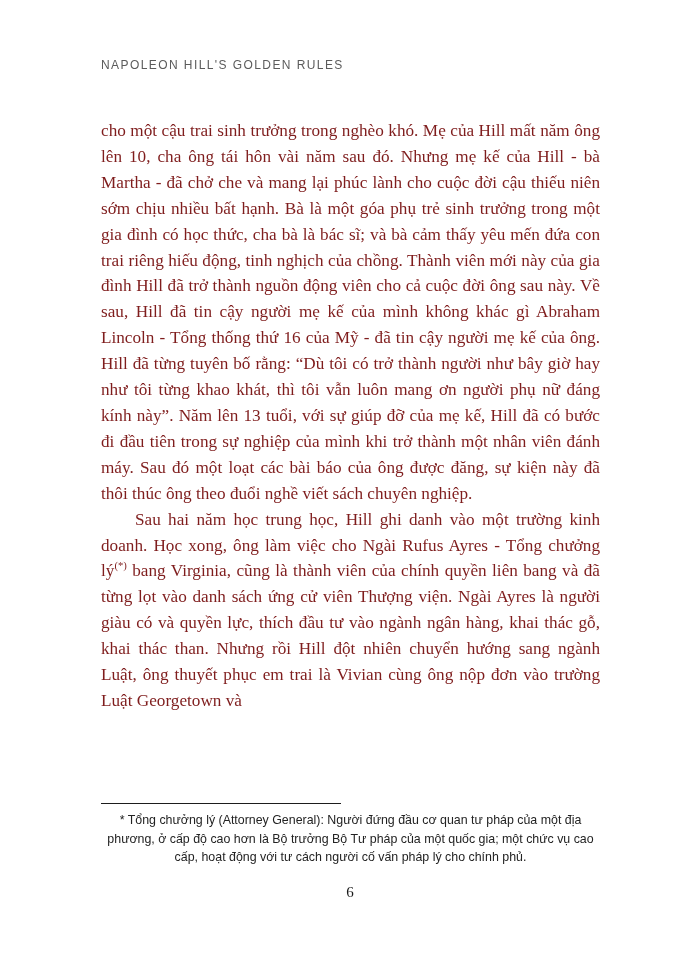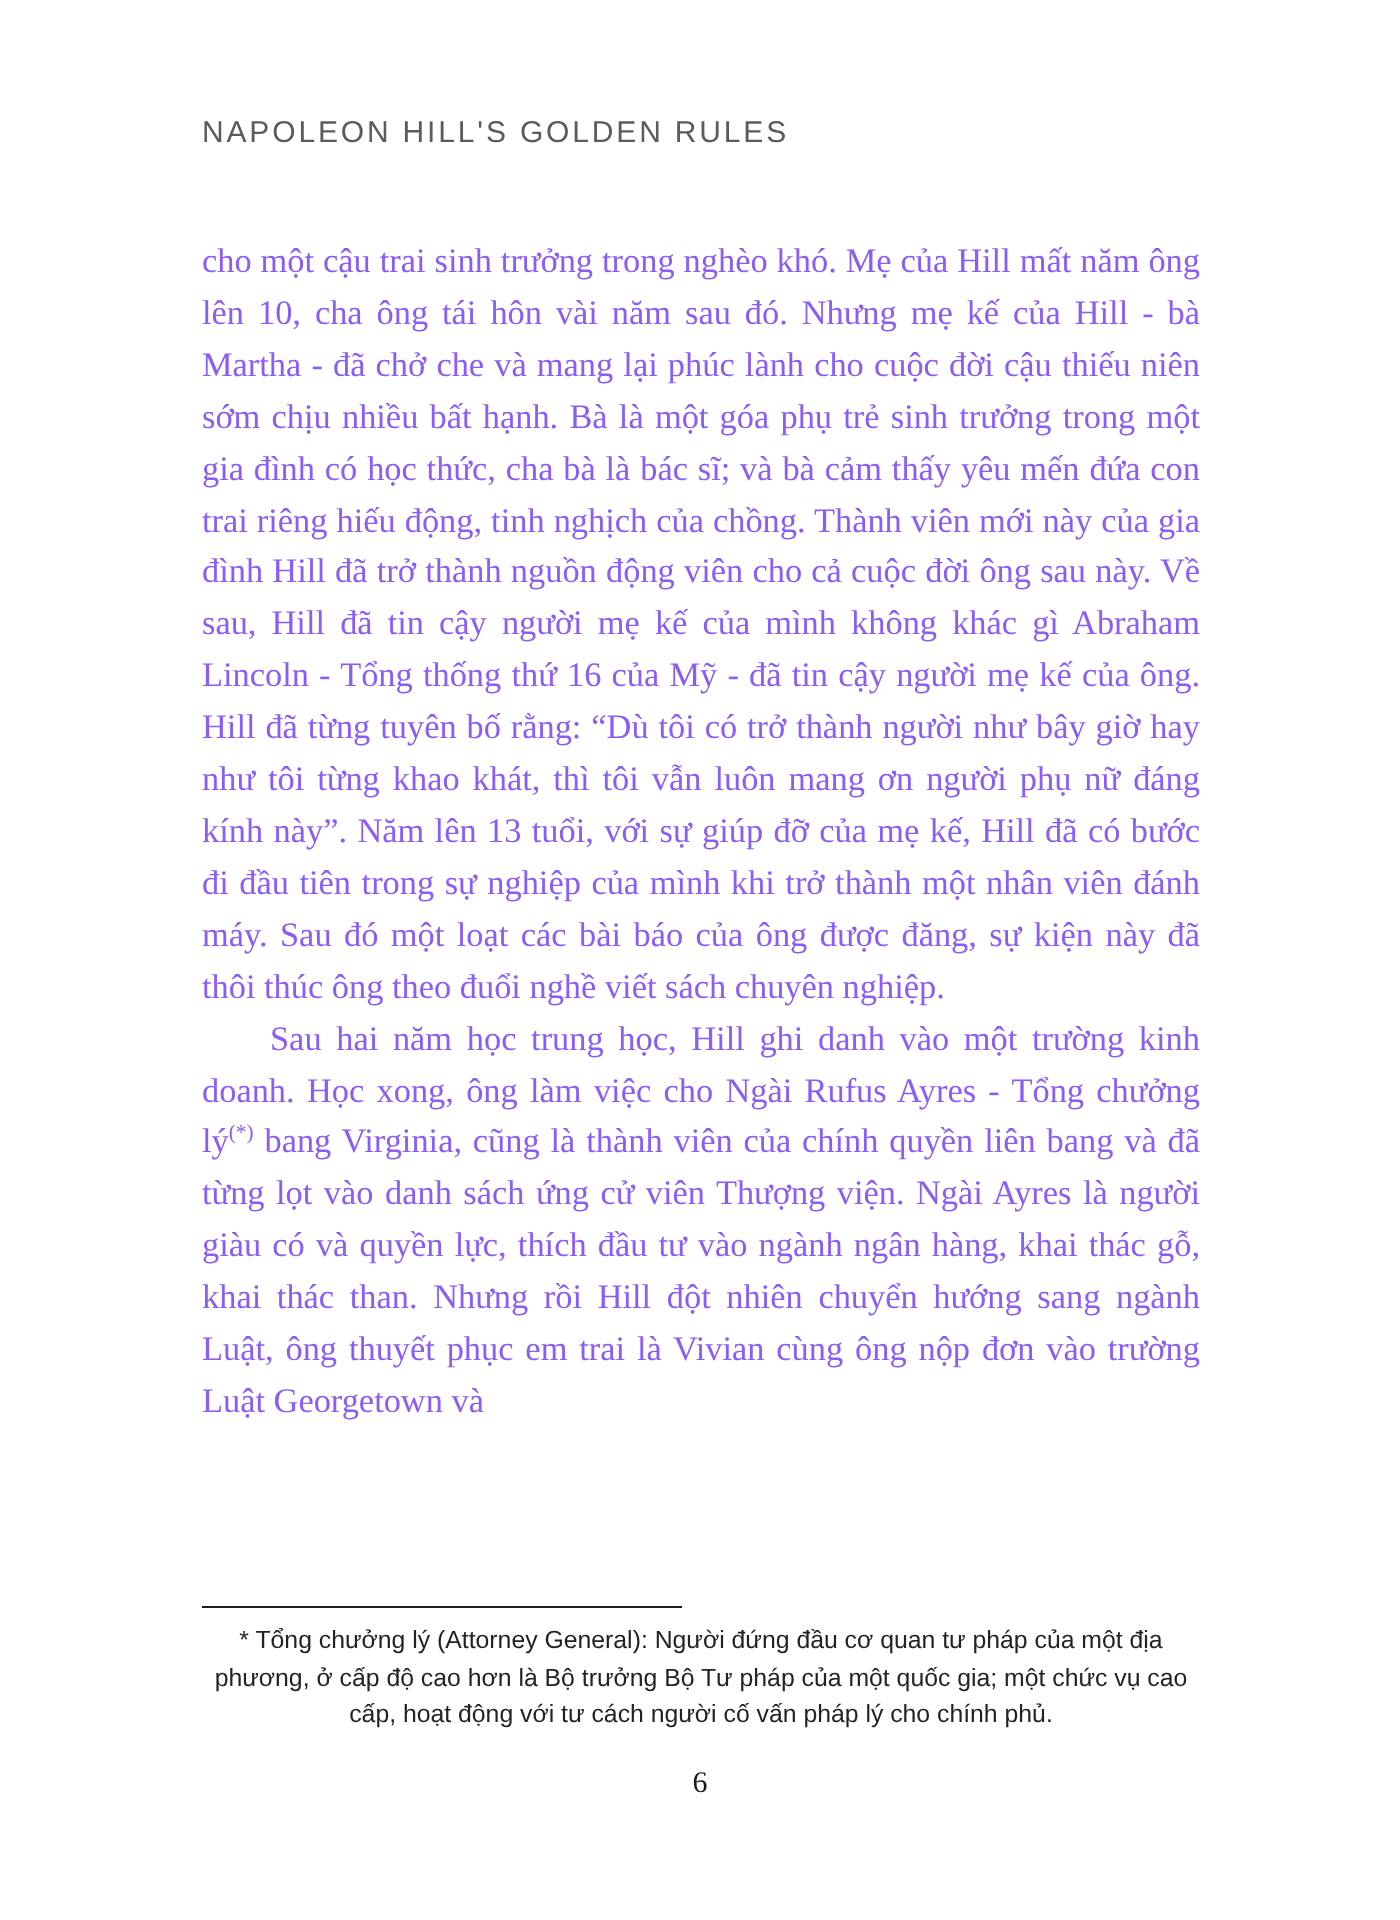--- a/index.html
+++ b/index.html
@@ -23,21 +23,21 @@
     width: 700px;
     height: 960px;
   }
 
   
   .running-header {
     position: absolute;
     left: 101px;
     top: 58px;
     font-family: "Liberation Sans", sans-serif;
-    font-size: 15px;
+    font-size: 12px;
     letter-spacing: 1.42px;
     color: #5b5b5b;
     text-transform: uppercase;
     white-space: nowrap;
   }
 
   
   .body-column {
     position: absolute;
     left: 101px;
@@ -45,21 +45,21 @@
     width: 499px;
   }
 
   .body-paragraph {
     margin: 0;
     font-size: 17.2px;
     line-height: 25.9px;
     text-align: justify;
     text-justify: inter-word;
     hyphens: none;
-    color: #8b5cf6;
+    color: #7f1d1d;
   }
   .body-paragraph + .body-paragraph {
     text-indent: 34px;
   }
 
   .footnote-marker {
     font-size: 0.62em;
     vertical-align: super;
     line-height: 0;
   }

